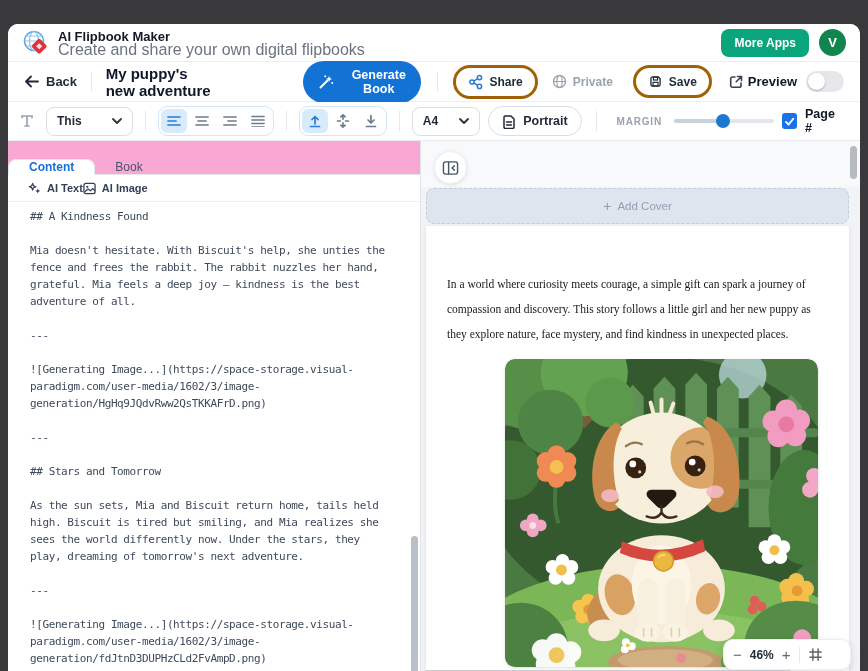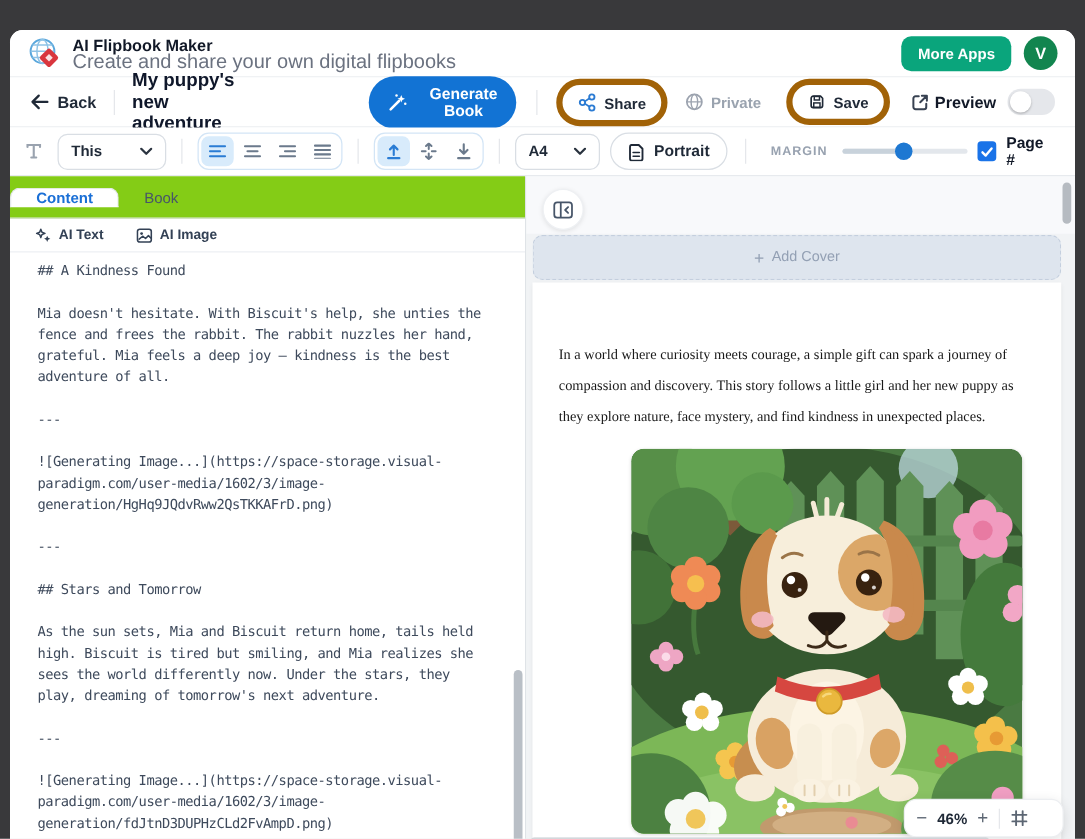--- a/index.html
+++ b/index.html
@@ -15,21 +15,21 @@
   .header-right { margin-left:auto; display:flex; align-items:center; gap:10px; }
   .more-apps { background:#0aa57c; color:#fff; border:none; border-radius:8px; font-size:12px; font-weight:bold; padding:7px 13px; font-family:inherit; cursor:pointer; }
   .avatar { width:27px; height:27px; border-radius:50%; background:#12854f; color:#fff; font-size:13px; font-weight:bold; display:flex; align-items:center; justify-content:center; }
 
   
   .row2 { height:40px; flex:0 0 40px; display:flex; align-items:center; padding:0 16px; border-bottom:1px solid #eceef1; background:#fff; }
   .back-btn { display:flex; align-items:center; gap:7px; font-size:13px; font-weight:bold; color:#1f2937; cursor:pointer; }
   .vdiv { width:1px; height:20px; background:#e5e7eb; margin:0 14px; }
   .doc-title { font-size:15px; font-weight:bold; color:#0f172a; }
   .generate-btn { margin-left:86px; display:flex; align-items:center; gap:18px; background:#1273d4; color:#fff; border:none; border-radius:999px; padding:7px 15px; font-size:12.5px; font-weight:bold; font-family:inherit; cursor:pointer; }
-  .pill-btn { display:flex; align-items:flex-end; gap:6px; background:#fff; border:5px solid #a16207; border-radius:999px; padding:6px 12px; font-size:12px; font-weight:bold; color:#1f2937; font-family:inherit; cursor:pointer; }
+  .pill-btn { display:flex; align-items:center; gap:6px; background:#fff; border:3px solid #a16207; border-radius:999px; padding:6px 12px; font-size:12px; font-weight:bold; color:#1f2937; font-family:inherit; cursor:pointer; }
   .ghost-btn { display:flex; align-items:center; gap:6px; background:none; border:none; font-size:12px; font-weight:bold; color:#9aa3af; font-family:inherit; cursor:pointer; padding:6px 6px; }
   .icon-btn { background:none; border:none; cursor:pointer; display:flex; align-items:center; padding:4px; }
   .preview-group { margin-left:auto; display:flex; align-items:center; gap:9px; }
   .preview-label { font-size:13px; font-weight:bold; color:#111827; }
   .toggle { width:38px; height:21px; background:#e5e7eb; border-radius:11px; position:relative; cursor:pointer; }
   .toggle .knob { position:absolute; left:2px; top:2px; width:17px; height:17px; border-radius:50%; background:#fff; box-shadow:0 1px 2px rgba(0,0,0,.25); }
 
   
   .row3 { height:39px; flex:0 0 39px; display:flex; align-items:center; padding:0 12px; gap:8px; border-bottom:1px solid #e7eaee; background:#fff; }
   .select { display:flex; align-items:center; justify-content:space-between; border:1px solid #d9dee4; border-radius:8px; height:29px; padding:0 10px; font-size:12px; font-weight:bold; color:#1f2937; cursor:pointer; background:#fff; }
@@ -44,24 +44,24 @@
   .slider .track { position:absolute; top:5px; left:0; right:0; height:4px; border-radius:2px; background:#e3e7ec; }
   .slider .fill { position:absolute; top:5px; left:0; width:48px; height:4px; border-radius:2px; background:#c8d2db; }
   .slider .thumb { position:absolute; top:0; left:42px; width:14px; height:14px; border-radius:50%; background:#1e78d2; }
   .pagenum-group { margin-left:auto; display:flex; align-items:center; gap:8px; padding-right:6px; }
   .checkbox { width:16px; height:16px; border-radius:3px; background:#1a73e8; display:flex; align-items:center; justify-content:center; cursor:pointer; }
   .pagenum-label { font-size:12.5px; font-weight:bold; color:#111827; }
 
   
   .main { flex:1; display:flex; background:#eef0f2; min-height:0; }
   .left-panel { width:413px; flex:0 0 413px; background:#fff; border-right:1px solid #dfe3e7; display:flex; flex-direction:column; position:relative; min-height:0; }
-  .tabbar { height:34px; flex:0 0 34px; background:#84cc16; border-bottom:1px solid #e4e8ec; display:flex; align-items:center; }
+  .tabbar { height:34px; flex:0 0 34px; background:#f9a8d4; border-bottom:1px solid #e4e8ec; display:flex; align-items:flex-end; }
   .tab { padding:0 20px; display:flex; align-items:center; font-size:12px; color:#475569; cursor:pointer; }
   .tab.active { background:#fff; color:#1a6fd6; font-weight:bold; border:1px solid #e4e8ec; border-bottom:1px solid #fff; border-radius:8px 8px 0 0; margin-bottom:-1px; }
-  .ai-row { height:27px; flex:0 0 27px; border-bottom:1px solid #edf0f3; display:flex; align-items:center; gap:26px; padding-left:20px; }
+  .ai-row { height:27px; flex:0 0 27px; border-bottom:1px solid #edf0f3; display:flex; align-items:center; padding-left:20px; }
   .ai-item { display:flex; align-items:center; gap:6px; font-size:11px; font-weight:bold; color:#334155; cursor:pointer; }
   .editor { flex:1; padding:6px 14px 6px 22px; font-family:"DejaVu Sans Mono", monospace; font-size:11px; line-height:17px; color:#3e4a5c; white-space:pre; overflow:hidden; letter-spacing:-0.4px; }
   .lp-scrollbar { position:absolute; right:2px; top:395px; width:7px; height:142px; border-radius:4px; background:#b9bfc6; cursor:pointer; }
 
   .right-panel { flex:1; position:relative; background:#f1f3f5; overflow:hidden; }
   .rp-topstrip { position:absolute; left:0; top:0; right:0; height:46px; background:#f8f9fb; }
   .collapse-btn { position:absolute; left:13px; top:10px; width:33px; height:33px; border-radius:50%; background:#fff; border:1px solid #eef0f3; box-shadow:0 1px 4px rgba(0,0,0,.10); display:flex; align-items:center; justify-content:center; cursor:pointer; }
   .add-cover { position:absolute; left:5px; top:47px; width:423px; height:36px; border-radius:8px; background:#dee5ee; border:1px dashed #c4cfde; display:flex; align-items:center; justify-content:center; gap:6px; font-size:11.5px; color:#93a0b4; cursor:pointer; }
   .page { position:absolute; left:5px; top:85px; width:423px; height:470px; background:#fff; box-shadow:0 1px 4px rgba(0,0,0,.09); padding:34px 21px 0 21px; }
   .page h2 { font-family:"Liberation Serif", serif; font-size:16px; font-weight:bold; color:#111; }

